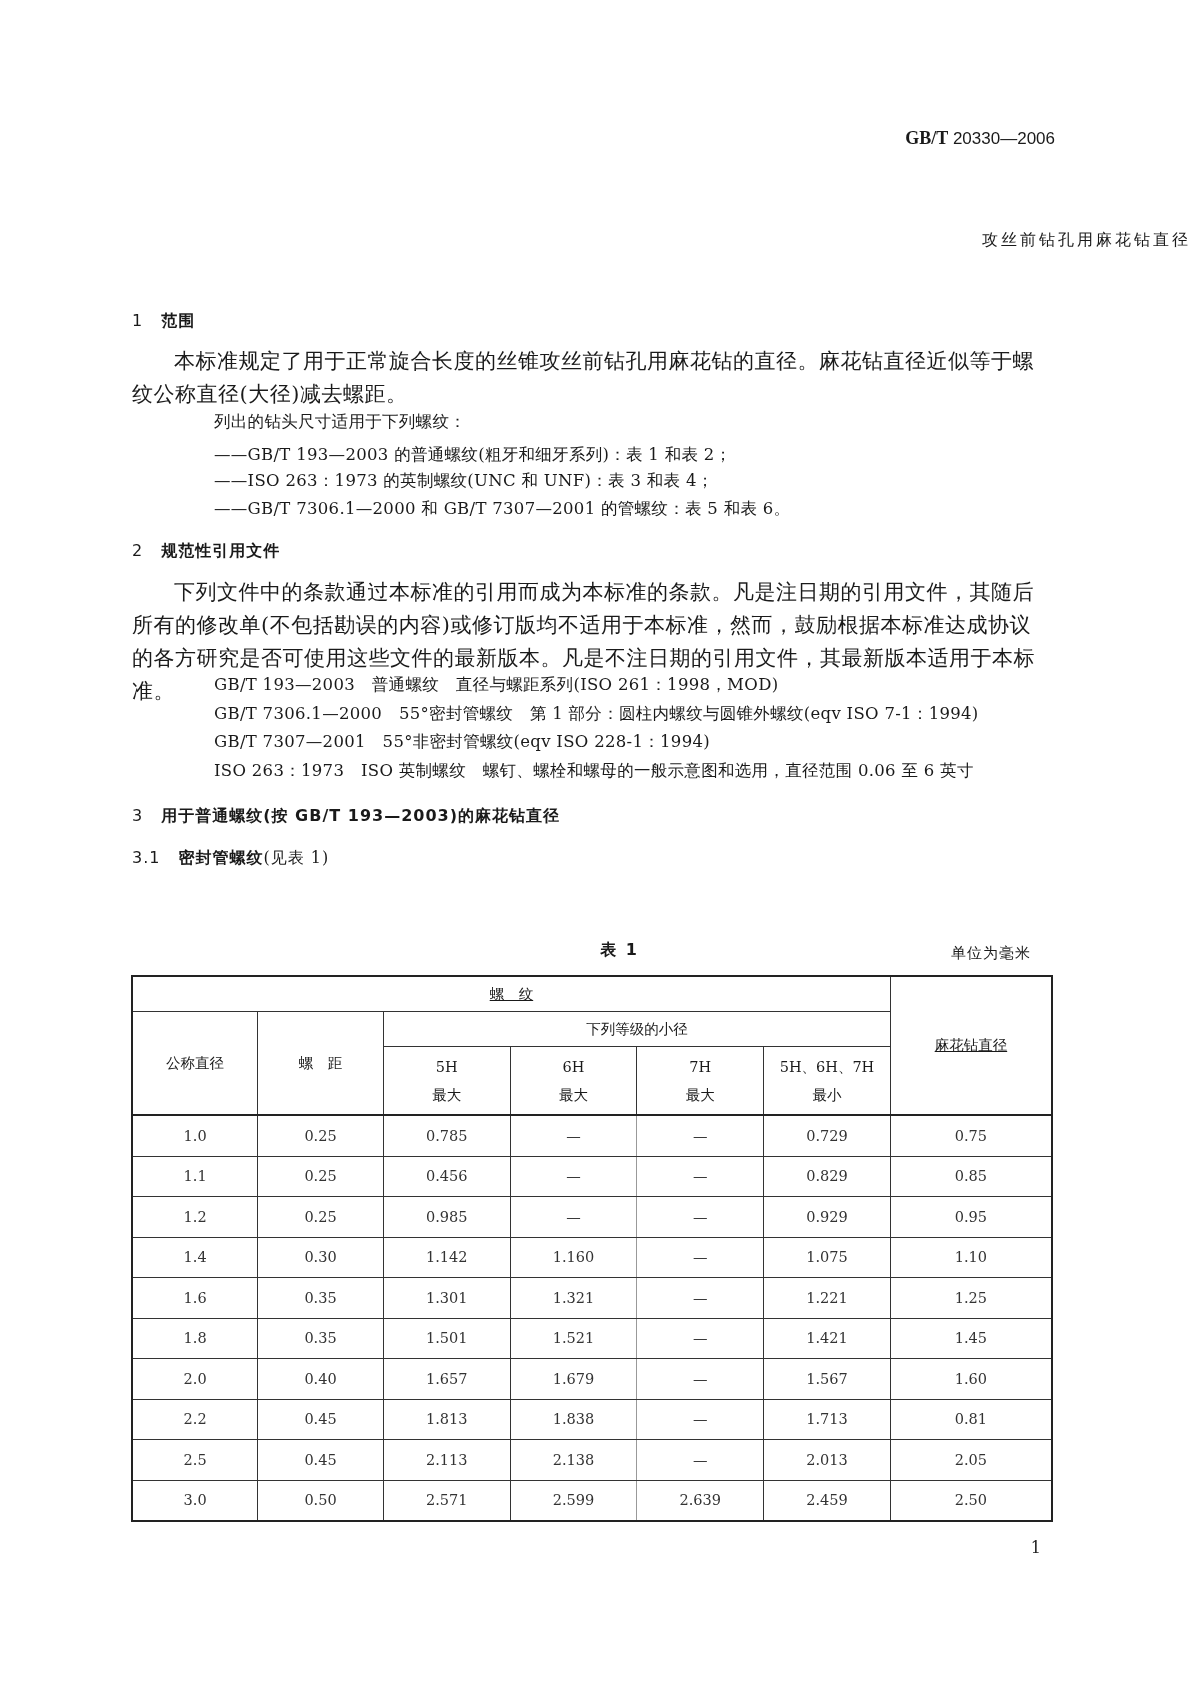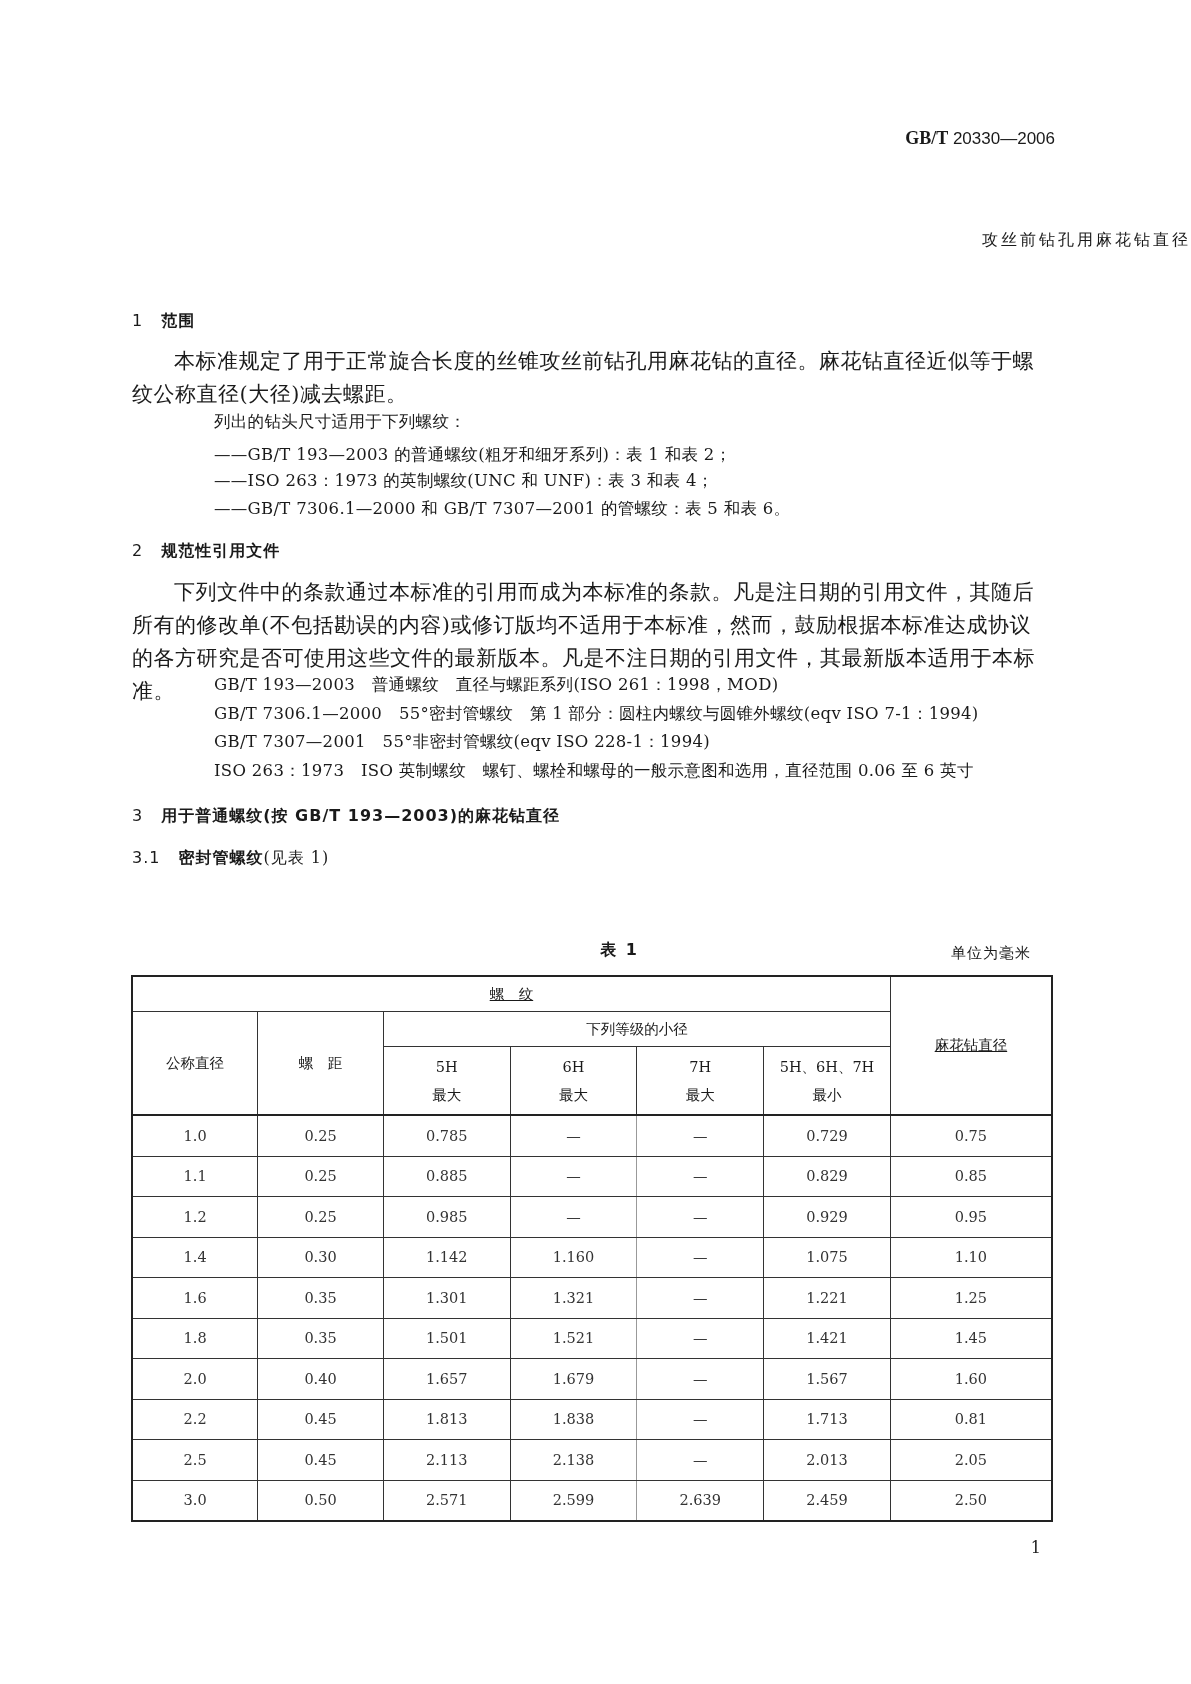--- a/index.html
+++ b/index.html
@@ -125,21 +125,21 @@
         <td>0.25</td>
         <td>0.785</td>
         <td class="light dash">—</td>
         <td class="dash">—</td>
         <td>0.729</td>
         <td>0.75</td>
       </tr>
       <tr>
         <td>1.1</td>
         <td>0.25</td>
-        <td>0.885</td>
+        <td>0.456</td>
         <td class="light dash">—</td>
         <td class="dash">—</td>
         <td>0.829</td>
         <td>0.85</td>
       </tr>
       <tr>
         <td>1.2</td>
         <td>0.25</td>
         <td>0.985</td>
         <td class="light dash">—</td>

